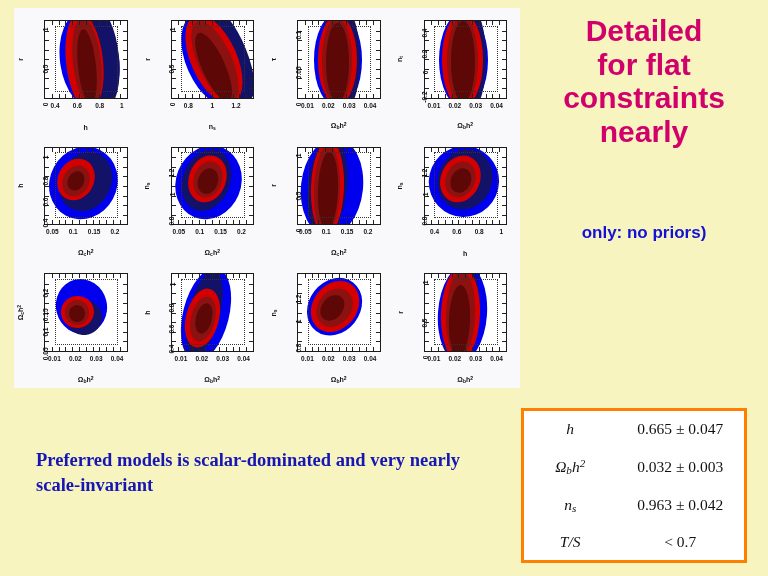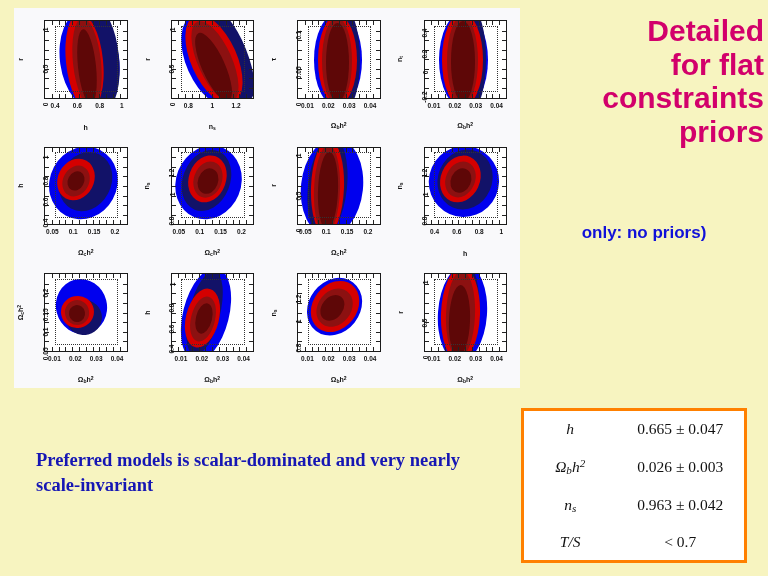--- a/index.html
+++ b/index.html
@@ -895,43 +895,43 @@
           <span style="top: 4.7619%;">1</span>
         </div>
         <div class="xtitle">Ω<span class="sub">b</span>h<span class="sup">2</span></div>
         <div class="ytitle">
           <b>r</b>
         </div>
       </div>
     </div>
 </div>
 
-<div id="title-block" style="color: rgb(210, 0, 107); text-align: right;">
+<div id="title-block" style="color: rgb(210, 0, 107);">
   <div>Detailed</div>
   <div>for flat</div>
   <div>constraints</div>
-  <div>priors</div>
+  <div>nearly</div>
 </div>
 
 <div id="subtitle-block" style="color: rgb(17, 17, 216);">
   <div>only: no priors)</div>
 </div>
 
 <div id="conclusion" style="color: rgb(22, 22, 180);">Preferred models is scalar-dominated and very nearly scale-invariant</div>
 
 <div id="results-table" style="border-color: rgb(255, 128, 0);">
   <table>
     <tbody>
         <tr>
           <td class="sym">h</td>
           <td class="val">0.665 ± 0.047</td>
         </tr>
         <tr>
           <td class="sym">Ω<span class="sub">b</span>h<span class="sup">2</span></td>
-          <td class="val">0.026 ± 0.003</td>
+          <td class="val">0.032 ± 0.003</td>
         </tr>
         <tr>
           <td class="sym">n<span class="sub">s</span></td>
           <td class="val">0.963 ± 0.042</td>
         </tr>
         <tr>
           <td class="sym">T/S</td>
           <td class="val">&lt; 0.7</td>
         </tr>
       </tbody>

